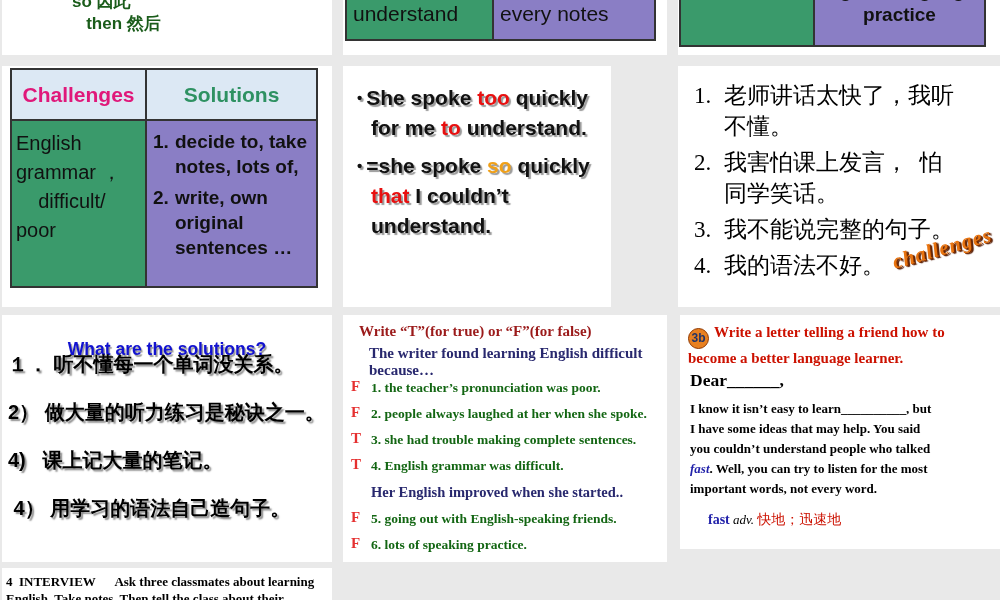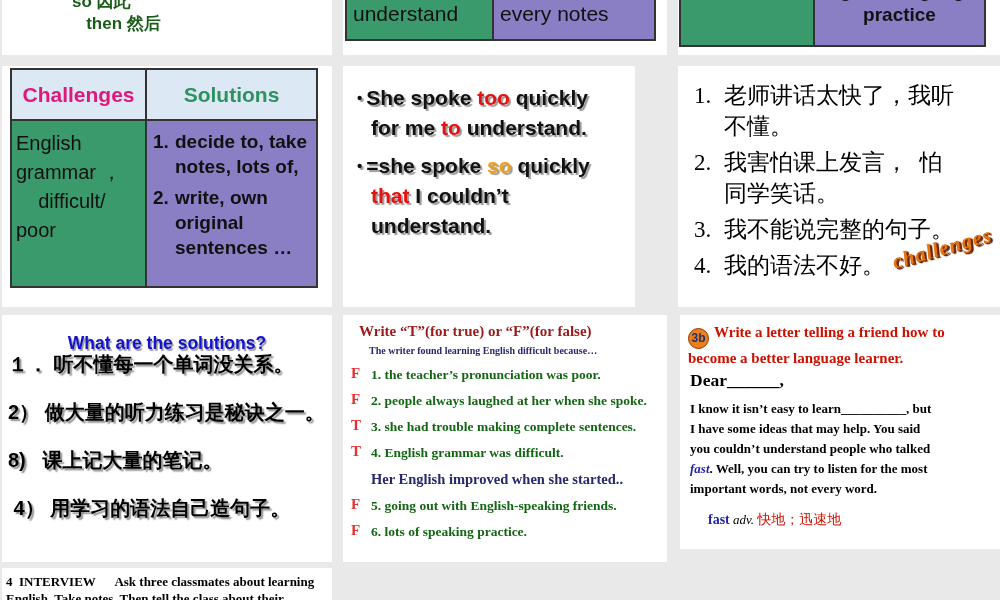--- a/index.html
+++ b/index.html
@@ -10,21 +10,21 @@
     --badge_text:#223366; --instruction_red:#cc1100; --fast_blue:#2222aa; --wordart_orange:#e87410;
   }
   *{margin:0;padding:0;box-sizing:border-box;}
   html,body{width:1000px;height:600px;overflow:hidden;}
   body{background:var(--page_bg);position:relative;font-family:"Liberation Sans",sans-serif;}
   .slide{position:absolute;background:#fff;overflow:hidden;}
   #s1{left:2px;top:-185px;width:330px;height:240px;}
   #s2{left:343px;top:-185px;width:324px;height:240px;}
   #s3{left:678px;top:-185px;width:322px;height:240px;}
   #s4{left:2px;top:66px;width:330px;height:241px;}
-  #s5{left:343px;top:66px;width:292px;height:241px;}
+  #s5{left:343px;top:66px;width:268px;height:241px;}
   #s6{left:678px;top:66px;width:322px;height:241px;}
   #s7{left:2px;top:315px;width:330px;height:247px;}
   #s8{left:343px;top:315px;width:324px;height:247px;}
   #s9{left:680px;top:315px;width:322px;height:234px;}
   #s10{left:2px;top:568px;width:330px;height:240px;}
   .prewrap{white-space:pre-wrap;}
 
   
   .s1-text{position:absolute;left:70px;top:176px;font-weight:bold;font-size:17px;line-height:22px;
     color:var(--dark_green_text);white-space:pre-wrap;}
@@ -68,30 +68,30 @@
   .s6-list{position:absolute;left:16px;top:14px;width:302px;font-family:"Liberation Serif",serif;
     font-size:23px;line-height:31px;color:#000;}
   .s6-item{display:flex;margin-bottom:5px;}
   .s6-n{flex:0 0 30px;}
   .wordart{position:absolute;left:213px;top:170px;transform:rotate(-16deg);
     font-family:"Liberation Serif",serif;font-style:italic;font-weight:bold;font-size:21px;
     letter-spacing:1px;color:var(--wordart_orange);
     text-shadow:1px 1px 0 #7a2c00,2px 2px 1px #501800;}
 
   
-  .s7-title{position:absolute;top:18px;left:0;width:100%;text-align:center;font-weight:bold;
+  .s7-title{position:absolute;top:24px;left:0;width:100%;text-align:center;font-weight:bold;
     font-size:17.5px;color:var(--title_blue);text-shadow:1.5px 1.5px 1px rgba(0,0,0,0.4);}
   .s7-lines{position:absolute;left:6px;top:38px;width:320px;font-weight:bold;font-size:20px;
     line-height:23px;color:#000;text-shadow:2px 2px 1.5px rgba(0,0,0,0.45);}
   .s7-line{margin-bottom:25px;white-space:pre-wrap;}
 
   
   .s8-body{position:absolute;left:8px;top:8px;right:4px;font-family:"Liberation Serif",serif;font-weight:bold;}
   .s8-prompt{margin-left:8px;color:var(--maroon);font-size:15px;}
-  .s8-intro{margin-left:18px;color:var(--navy);font-size:10px;margin-top:5px;margin-bottom:10px;}
+  .s8-intro{margin-left:18px;color:var(--navy);font-size:15px;margin-top:5px;}
   .s8row{display:flex;margin-bottom:9px;}
   .tf{flex:0 0 20px;color:var(--tf_red);font-size:15px;line-height:15px;}
   .s8t{color:var(--item_green);font-size:13.5px;padding-top:1px;}
   .s8row.blue .s8t{color:var(--navy);font-size:14.5px;}
 
   
   .s9-head{position:absolute;left:8px;top:8px;width:304px;font-family:"Liberation Serif",serif;
     font-weight:bold;font-size:15px;line-height:19px;color:var(--instruction_red);}
   .badge{display:inline-flex;width:21px;height:21px;border-radius:50%;background:var(--badge_orange);
     color:var(--badge_text);font-family:"Liberation Sans",sans-serif;font-size:12px;font-weight:bold;
@@ -199,21 +199,21 @@
     </div>
   </div>
   <div class="wordart">challenges</div>
 </div>
 
 <div id="s7" class="slide">
   <div class="s7-title">What are the solutions?</div>
   <div class="s7-lines">
     <div class="s7-line">１． 听不懂每一个单词没关系。</div>
     <div class="s7-line">2） 做大量的听力练习是秘诀之一。</div>
-    <div class="s7-line">8)   课上记大量的笔记。</div>
+    <div class="s7-line">4)   课上记大量的笔记。</div>
     <div class="s7-line"> 4） 用学习的语法自己造句子。</div>
   </div>
 </div>
 
 <div id="s8" class="slide">
   <div class="s8-body">
     <div class="s8-prompt">Write “T”(for true) or “F”(for false)</div>
     <div class="s8-intro">The writer found learning English difficult because…</div>
     <div class="s8row">
       <span class="tf">F</span>

